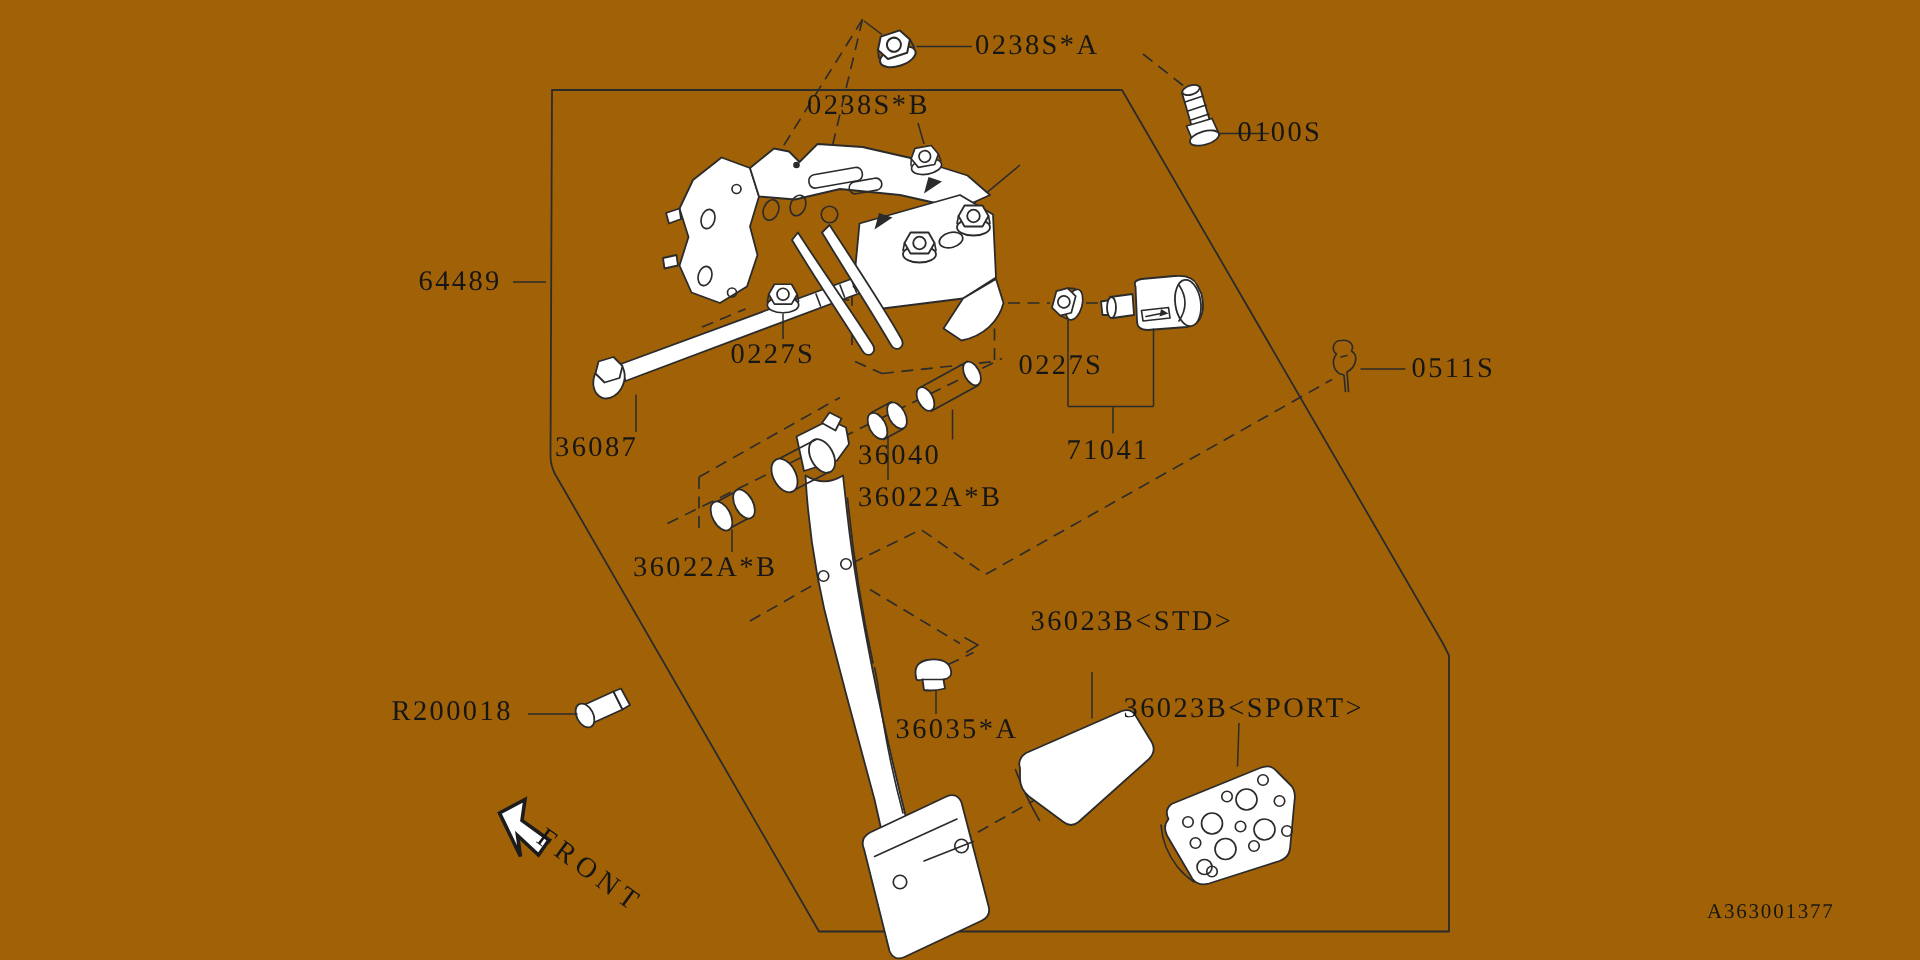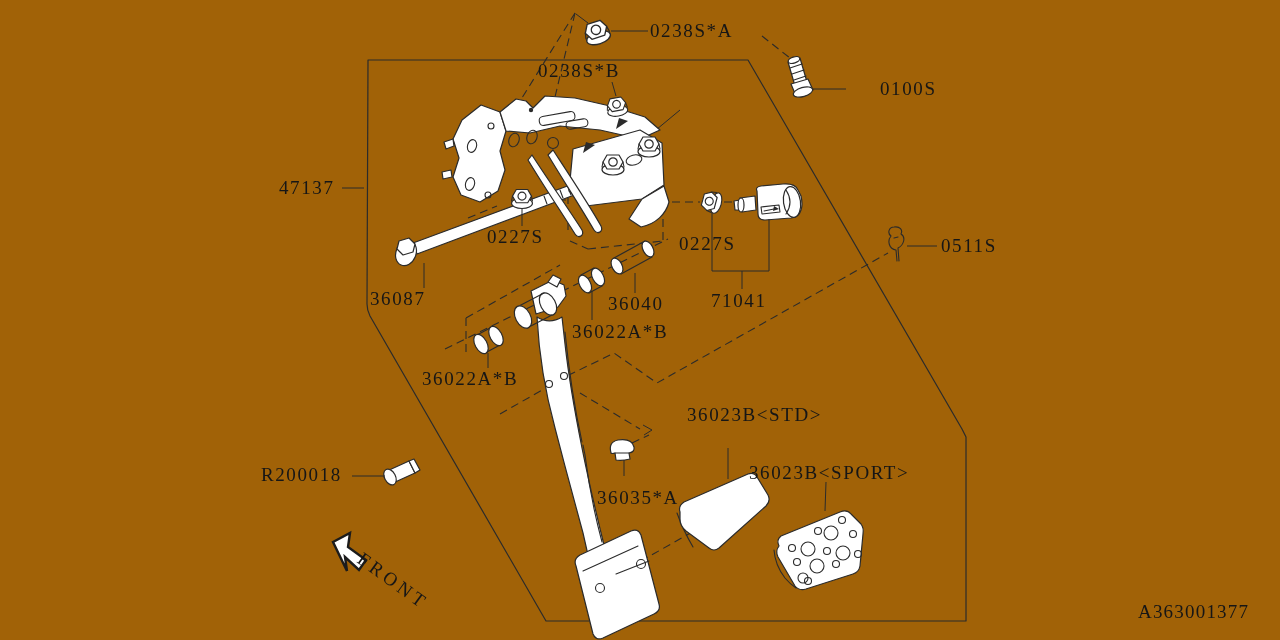--- a/index.html
+++ b/index.html
@@ -11,21 +11,21 @@
   #stage svg{position:absolute;left:0;top:0;}
   .lbl{
     position:absolute;color:#161616;font-size:19px;line-height:1;
     letter-spacing:1.6px;white-space:nowrap;
   }
   .front-lbl{
     position:absolute;color:#161616;font-size:19px;letter-spacing:4px;
     transform:rotate(36deg);transform-origin:left top;white-space:nowrap;
   }
   .code-lbl{
-    position:absolute;color:#161616;font-size:19px;letter-spacing:1.2px;white-space:nowrap;
+    position:absolute;color:#161616;font-size:14px;letter-spacing:1.2px;white-space:nowrap;
   }
   .ln{stroke:#2b2b2b;stroke-width:1.2;fill:none;stroke-linecap:round;stroke-linejoin:round;}
   .lnthin{stroke:#2b2b2b;stroke-width:1;fill:none;}
   .dash{stroke:#2b2b2b;stroke-width:1.1;fill:none;stroke-dasharray:8 5;stroke-linecap:butt;}
   .part{stroke:#2b2b2b;stroke-width:1.2;fill:#ffffff;stroke-linejoin:round;}
   .detail{stroke:#2b2b2b;stroke-width:1.1;fill:none;stroke-linejoin:round;stroke-linecap:round;}
   .solidmark{fill:#2b2b2b;stroke:none;}
   .arrowbold{stroke:#1c1c1c;stroke-width:2.4;fill:#ffffff;stroke-linejoin:miter;}
 </style>
 </head>
@@ -231,31 +231,31 @@
     <path class="lnthin" d="M826,482 L825,511"></path>
   </g>
 
   <g>
     <path class="arrowbold" d="M333,542 L350,533 L348,547 L366,560 L359,570 L345,557 L347,571 Z"></path>
   </g>
 </svg>
 
 <div class="lbl" style="left:650px;top:21px">0238S*A</div>
 <div class="lbl" style="left:538px;top:61px">0238S*B</div>
-<div class="lbl" style="left:880px;top:79px">0100S</div>
-<div class="lbl" style="left:279px;top:178px">47137</div>
+<div class="lbl" style="left:825px;top:79px">0100S</div>
+<div class="lbl" style="left:279px;top:178px">64489</div>
 <div class="lbl" style="left:487px;top:227px">0227S</div>
 <div class="lbl" style="left:679px;top:234px">0227S</div>
 <div class="lbl" style="left:941px;top:236px">0511S</div>
 <div class="lbl" style="left:370px;top:289px">36087</div>
-<div class="lbl" style="left:608px;top:294px">36040</div>
+<div class="lbl" style="left:572px;top:294px">36040</div>
 <div class="lbl" style="left:711px;top:291px">71041</div>
 <div class="lbl" style="left:572px;top:322px">36022A*B</div>
 <div class="lbl" style="left:422px;top:369px">36022A*B</div>
 <div class="lbl" style="left:261px;top:465px">R200018</div>
-<div class="lbl" style="left:597px;top:488px">36035*A</div>
+<div class="lbl" style="left:597px;top:477px">36035*A</div>
 <div class="lbl" style="left:687px;top:405px">36023B&lt;STD&gt;</div>
 <div class="lbl" style="left:749px;top:463px">36023B&lt;SPORT&gt;</div>
 
 <div class="front-lbl" style="left:366px;top:548px">FRONT</div>
 <div class="code-lbl" style="left:1138px;top:601px">A363001377</div>
 
 </div>
 
 </body></html>

